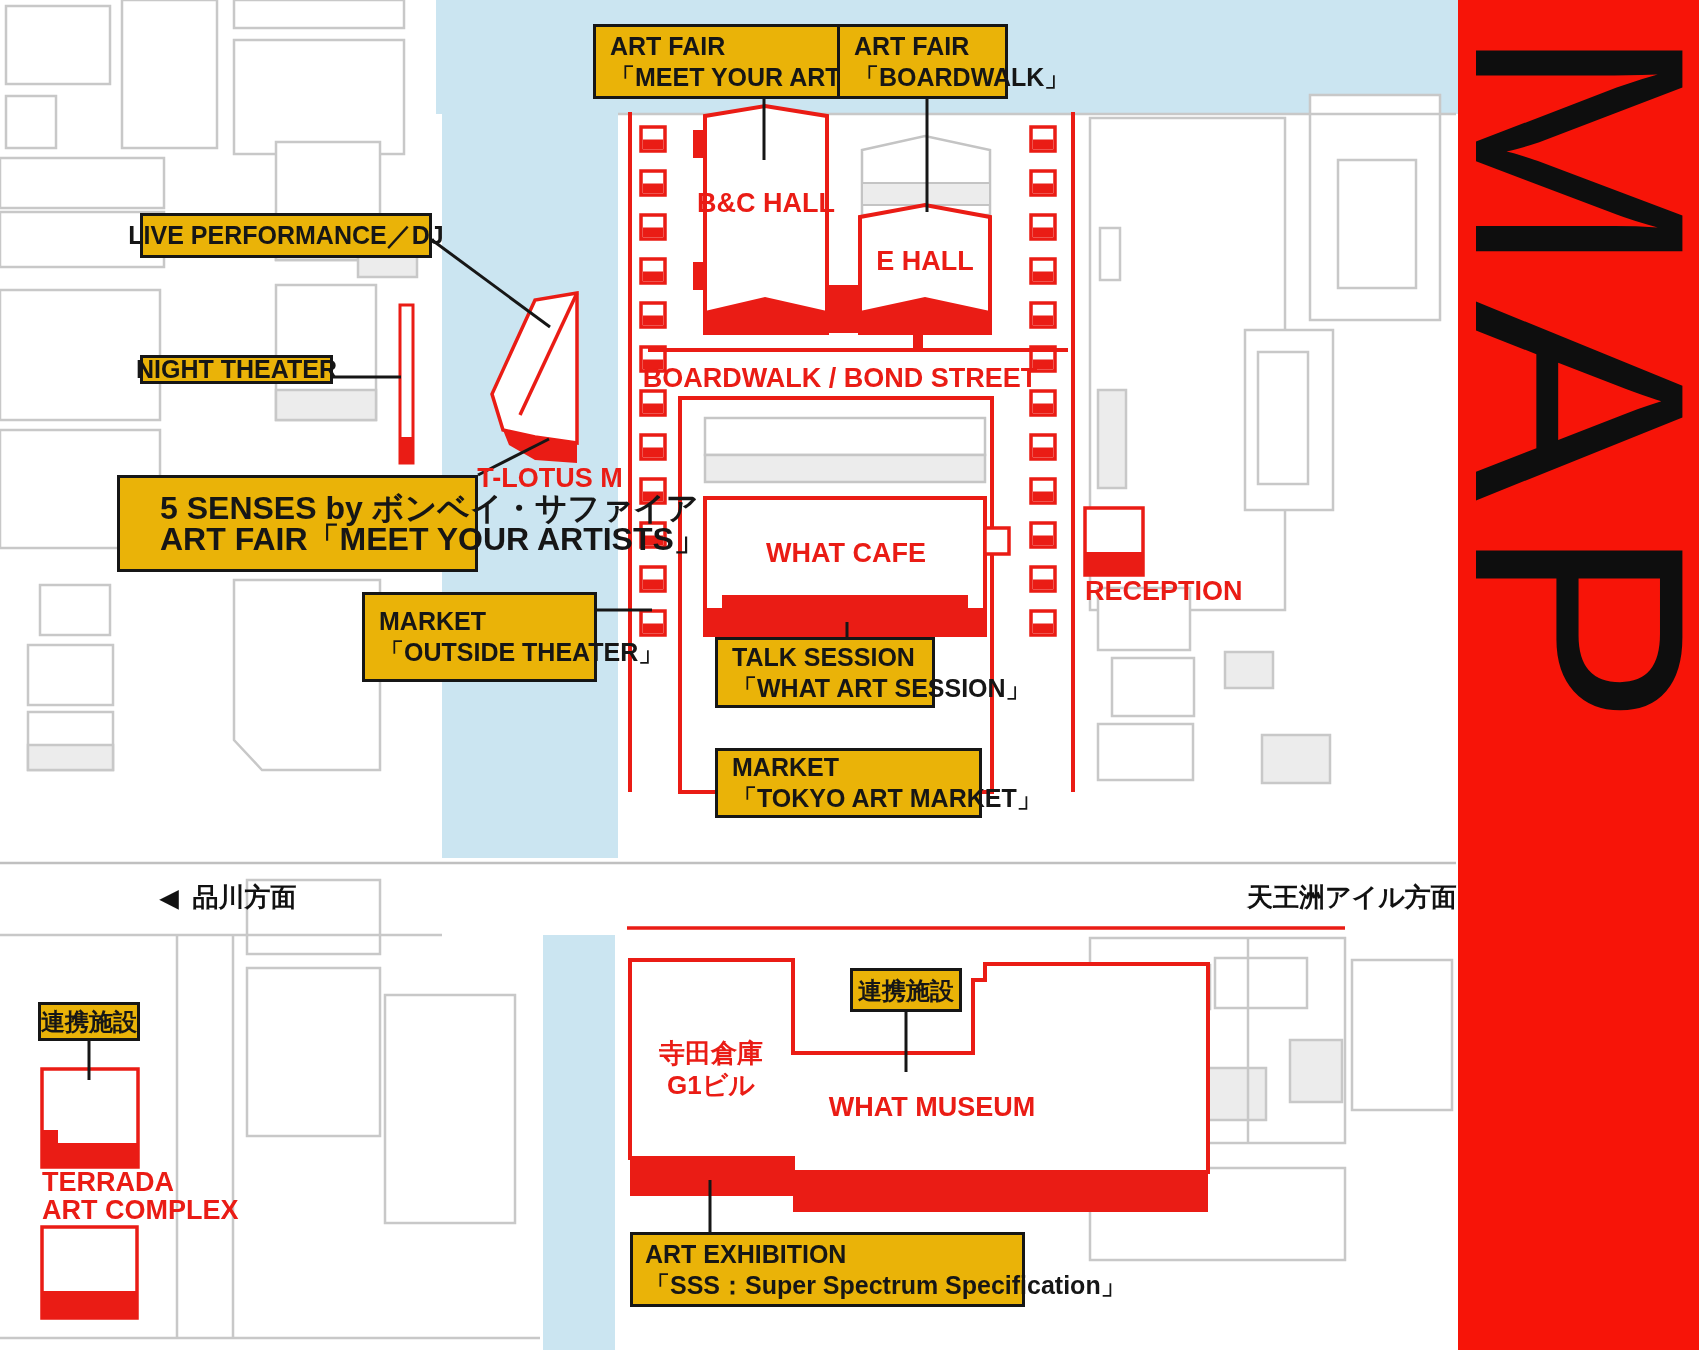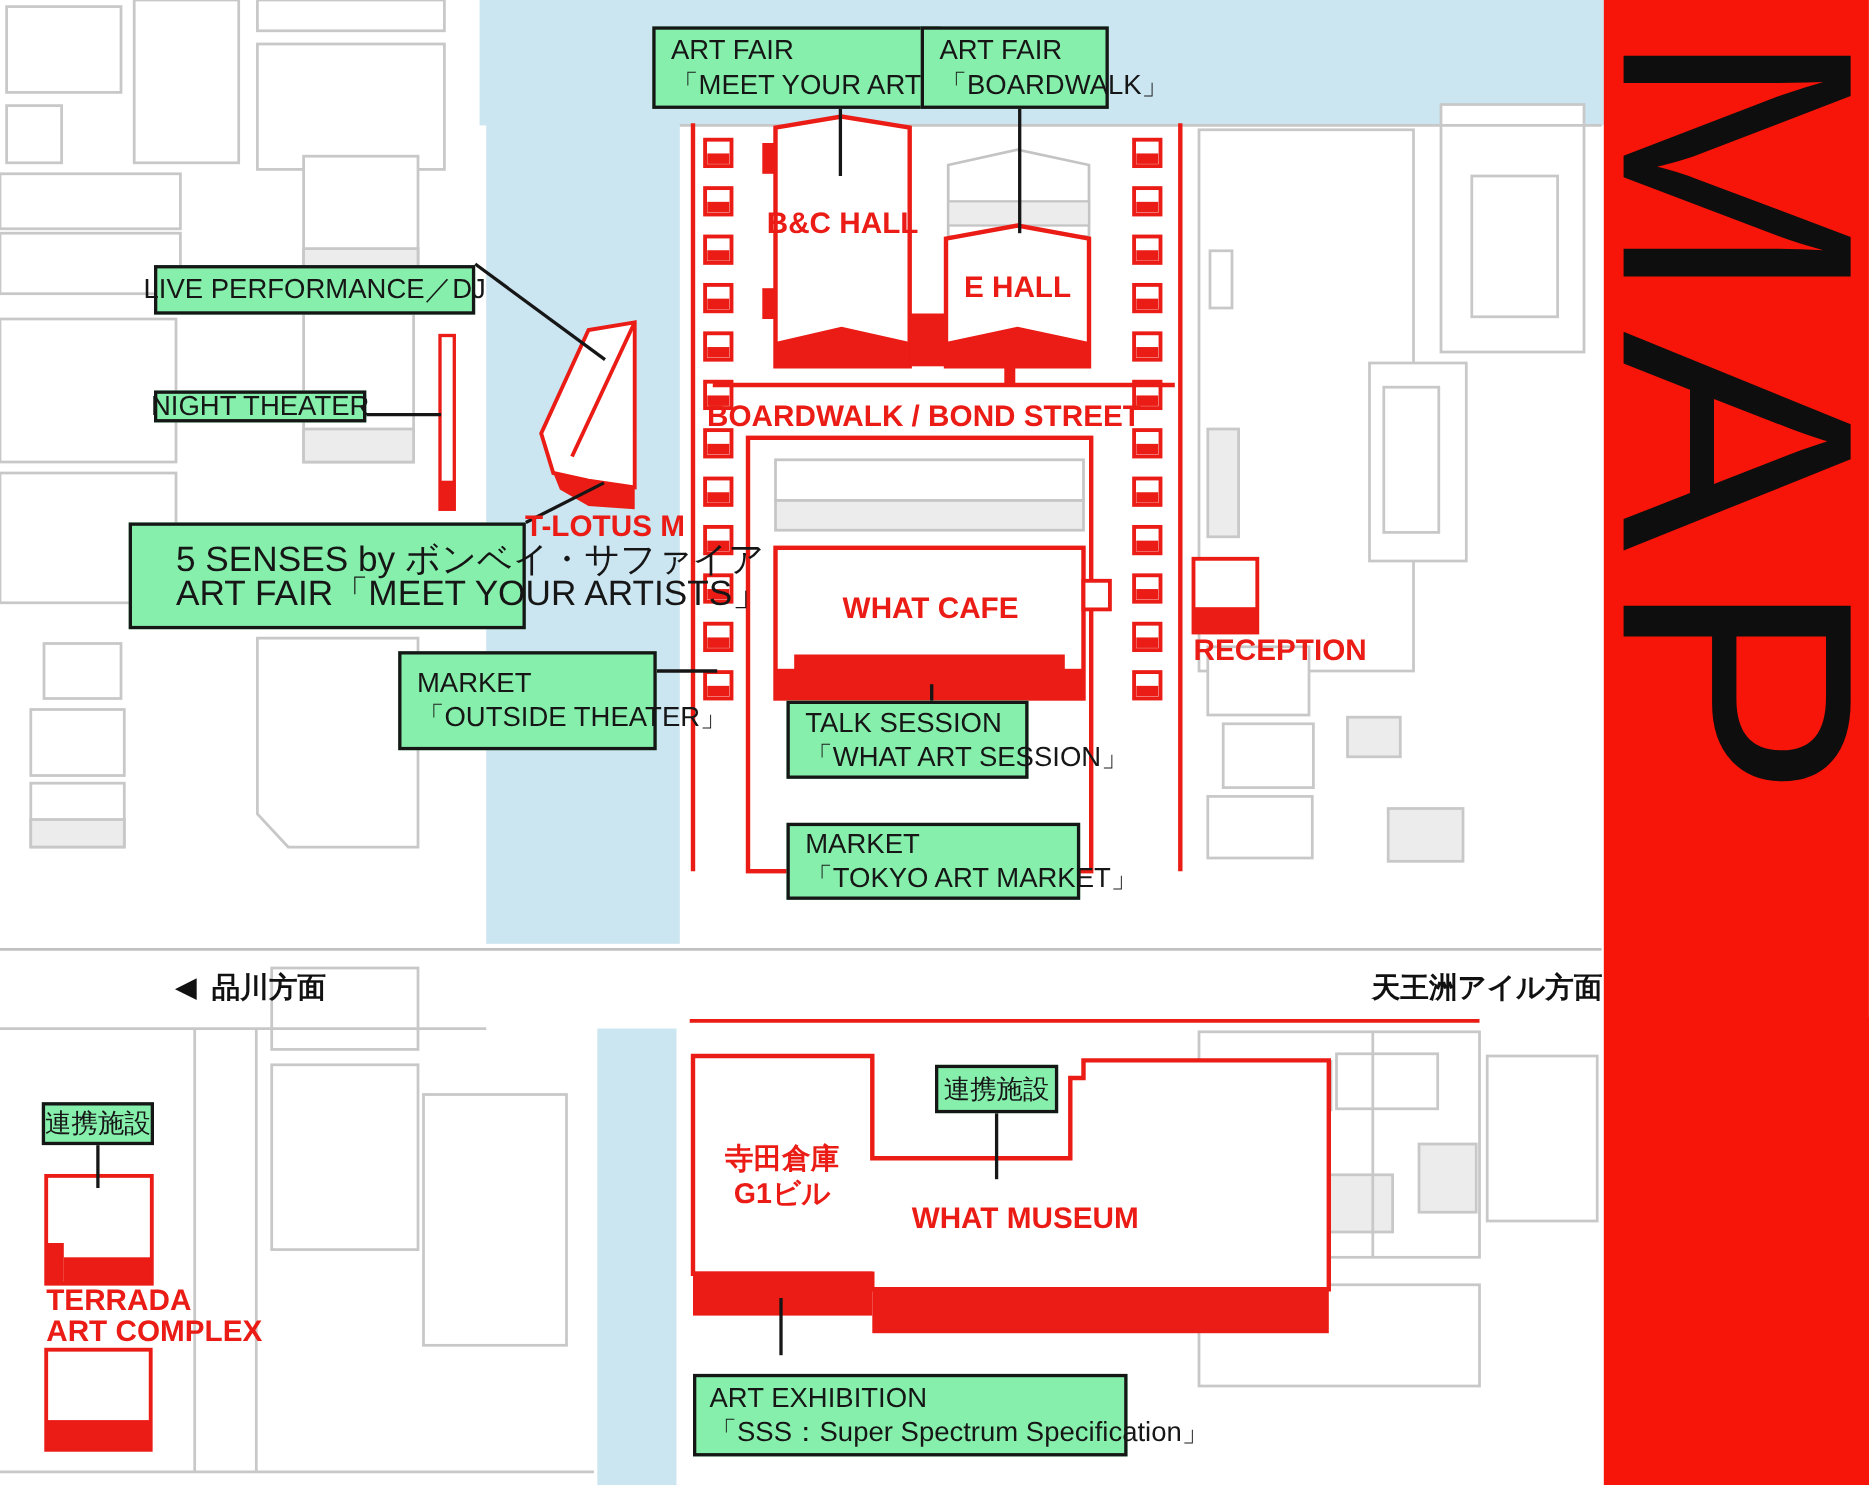--- a/index.html
+++ b/index.html
@@ -1,21 +1,21 @@
 <!DOCTYPE html>
 <html><head>
 <meta charset="utf-8">
 <style>
   html,body{margin:0;padding:0;background:#ffffff;}
   .stage{position:relative;width:1699px;height:1350px;background:#ffffff;overflow:hidden;
          font-family:"Liberation Sans",sans-serif;}
   svg{position:absolute;left:0;top:0;}
-  .callout{position:absolute;box-sizing:border-box;background:#86efac;border:3px solid #161616;
+  .callout{position:absolute;box-sizing:border-box;background:#eab308;border:3px solid #161616;
            color:#161616;display:flex;flex-direction:column;justify-content:center;
-           font-size:25px;line-height:31px;font-weight:400;padding-left:14px;z-index:30;}
+           font-size:25px;line-height:31px;font-weight:700;padding-left:14px;z-index:30;}
   .callout.center{padding-left:0;text-align:center;align-items:center;}
   .callout .ln{white-space:nowrap;}
   .red-svg-label{fill:#ea1c15;font-weight:700;font-size:27px;font-family:"Liberation Sans",sans-serif;}
   .red-svg-label.jp{font-size:26px;}
   .dir-label{position:absolute;color:#111;font-size:26px;font-weight:700;z-index:30;
              display:flex;align-items:center;gap:14px;}
   .dir-label .arrow{font-size:24px;}
   .banner{position:absolute;left:1458px;top:0;width:241px;height:1350px;background:#f71408;
           overflow:hidden;z-index:40;}
   .map-word{position:absolute;left:272px;top:26px;transform:rotate(90deg);transform-origin:0 0;
@@ -270,21 +270,21 @@
   </svg>
 
   <div class="callout" style="left:593px;top:24px;width:262px;height:75px;">
     <span class="ln">ART FAIR</span>
     <span class="ln">「MEET YOUR ARTISTS」</span>
   </div>
   <div class="callout" style="left:837px;top:24px;width:171px;height:75px;">
     <span class="ln">ART FAIR</span>
     <span class="ln">「BOARDWALK」</span>
   </div>
-  <div class="callout center" style="left:140px;top:213px;width:292px;height:45px;margin-top:28px;">
+  <div class="callout center" style="left:140px;top:213px;width:292px;height:45px;">
     <span class="ln">LIVE PERFORMANCE／DJ</span>
   </div>
   <div class="callout center" style="left:140px;top:355px;width:193px;height:29px;">
     <span class="ln">NIGHT THEATER</span>
   </div>
   <div class="callout" style="left:117px;top:475px;width:361px;height:97px;font-size:32px;line-height:31px;padding-left:40px;">
     <span class="ln">5 SENSES by ボンベイ・サファイア</span>
     <span class="ln">ART FAIR「MEET YOUR ARTISTS」</span>
   </div>
   <div class="callout" style="left:362px;top:592px;width:235px;height:90px;">
@@ -298,21 +298,21 @@
   <div class="callout" style="left:715px;top:748px;width:267px;height:70px;">
     <span class="ln">MARKET</span>
     <span class="ln">「TOKYO ART MARKET」</span>
   </div>
   <div class="callout center" style="left:38px;top:1002px;width:102px;height:39px;font-size:24px;">
     <span class="ln">連携施設</span>
   </div>
   <div class="callout center" style="left:850px;top:968px;width:112px;height:44px;font-size:24px;">
     <span class="ln">連携施設</span>
   </div>
-  <div class="callout" style="left:630px;top:1232px;width:395px;height:75px;padding-left:12px;margin-top:17px;">
+  <div class="callout" style="left:630px;top:1232px;width:395px;height:75px;padding-left:12px;">
     <span class="ln">ART EXHIBITION</span>
     <span class="ln">「SSS：Super Spectrum Specification」</span>
   </div>
 
   <div class="dir-label" style="left:160px;top:880px;">
     <span class="arrow">◀</span>
     <span>品川方面</span>
   </div>
   <div class="dir-label" style="left:1247px;top:880px;gap:44px;">
     <span>天王洲アイル方面</span>

